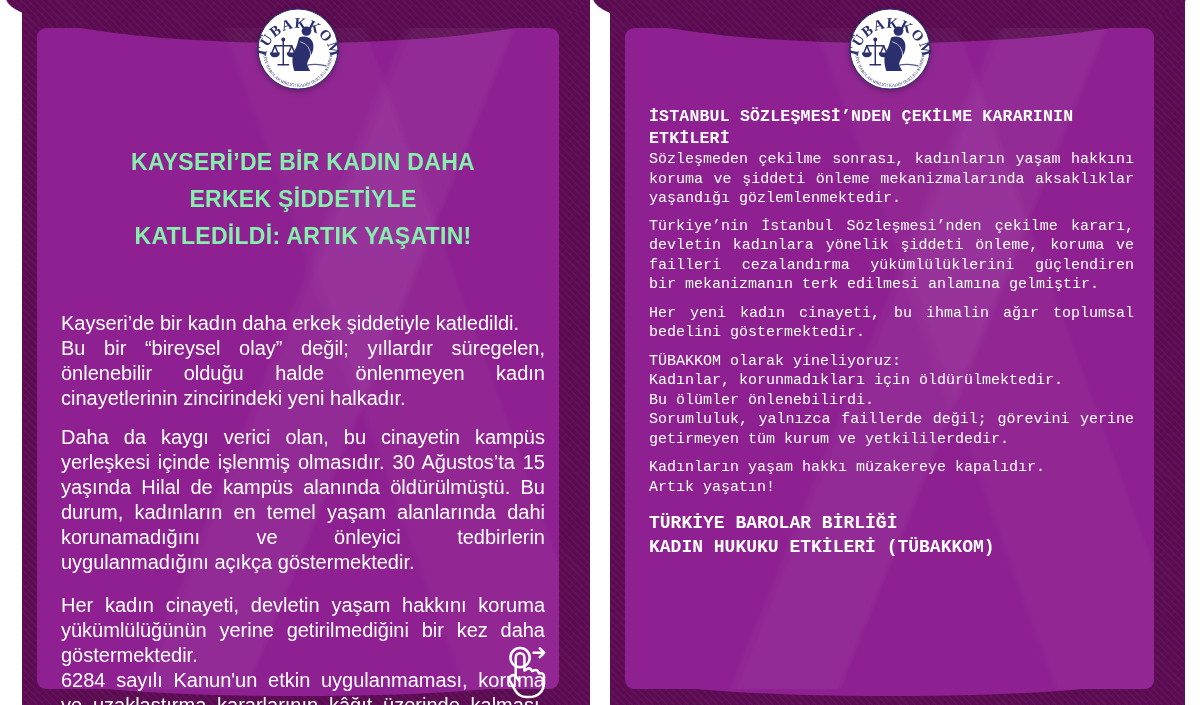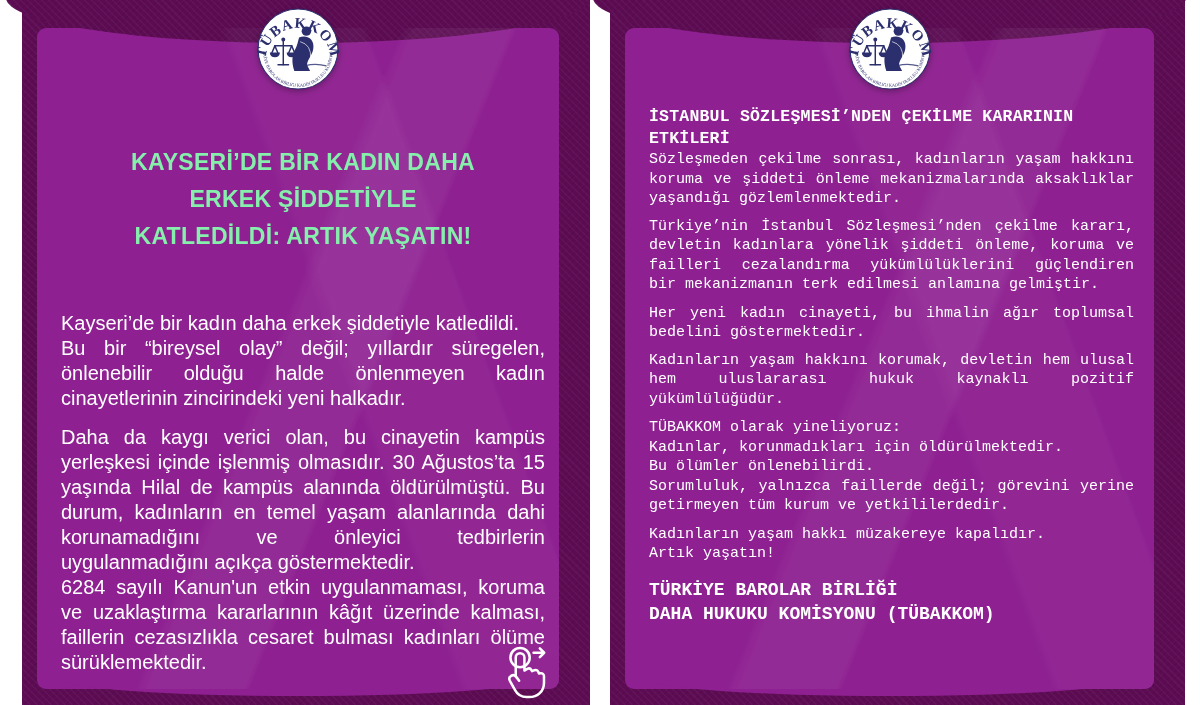--- a/index.html
+++ b/index.html
@@ -74,20 +74,21 @@
     <div class="card">
       <div class="dip"></div>
       <div class="bulge"></div>
       <div class="card-inner">
         <h1 class="title">KAYSERİ’DE BİR KADIN DAHA
 ERKEK ŞİDDETİYLE
 KATLEDİLDİ: ARTIK YAŞATIN!</h1>
         <p class="body mt-p1">Kayseri’de bir kadın daha erkek şiddetiyle katledildi.</p>
         <p class="body">Bu bir “bireysel olay” değil; yıllardır süregelen, önlenebilir olduğu halde önlenmeyen kadın cinayetlerinin zincirindeki yeni halkadır.</p>
         <p class="body mt-14">Daha da kaygı verici olan, bu cinayetin kampüs yerleşkesi içinde işlenmiş olmasıdır. 30 Ağustos’ta 15 yaşında Hilal de kampüs alanında öldürülmüştü. Bu durum, kadınların en temel yaşam alanlarında dahi korunamadığını ve önleyici tedbirlerin uygulanmadığını açıkça göstermektedir.</p>
+        <p class="body mt-18">Her kadın cinayeti, devletin yaşam hakkını koruma yükümlülüğünün yerine getirilmediğini bir kez daha göstermektedir.</p>
         <p class="body">6284 sayılı Kanun'un etkin uygulanmaması, koruma ve uzaklaştırma kararlarının kâğıt üzerinde kalması, faillerin cezasızlıkla cesaret bulması kadınları ölüme sürüklemektedir.</p>
       </div>
 
       <div class="swipe">
         <svg viewBox="0 0 56 60" width="54" height="58">
           <g stroke="#ffffff" stroke-width="2.6" fill="none" stroke-linecap="round" stroke-linejoin="round">
             <path d="M40 9 h11 m0 0 l-4.5 -4.5 m4.5 4.5 l-4.5 4.5"></path>
             <circle cx="26" cy="14" r="10"></circle>
             <path d="M21.5 33 V14 a4.5 4.5 0 0 1 9 0 v13.5 l3 -1.8 a3.2 3.2 0 0 1 4.3 1.2 l.6 1.2 2.6 -1 a3.2 3.2 0 0 1 4 1.8 l.5 1.6 1.8 -.3 a3 3 0 0 1 3.5 3 v6.8 c0 9 -6.5 15 -15.5 15 h-2.5 c-6 0 -9.5 -2.6 -12 -7.2 l-5.5 -10 a3.8 3.8 0 0 1 6.4 -4 l3.3 4.2 z"></path>
           </g>
@@ -132,29 +133,28 @@
 
   <section class="panel" id="panel-right">
     <div class="card">
       <div class="dip"></div>
       <div class="bulge"></div>
       <div class="card-inner">
         <h2 class="h mt-h1">İSTANBUL SÖZLEŞMESİ’NDEN ÇEKİLME KARARININ ETKİLERİ</h2>
         <p class="body2">Sözleşmeden çekilme sonrası, kadınların yaşam hakkını koruma ve şiddeti önleme mekanizmalarında aksaklıklar yaşandığı gözlemlenmektedir.</p>
         <p class="body2 mt-8">Türkiye’nin İstanbul Sözleşmesi’nden çekilme kararı, devletin kadınlara yönelik şiddeti önleme, koruma ve failleri cezalandırma yükümlülüklerini güçlendiren bir mekanizmanın terk edilmesi anlamına gelmiştir.</p>
         <p class="body2 mt-9">Her yeni kadın cinayeti, bu ihmalin ağır toplumsal bedelini göstermektedir.</p>
-        <p class="body2 mt-8">Kadınların yaşam hakkını korumak, devletin hem ulusal hem uluslararası hukuk kaynaklı pozitif yükümlülüğüdür.</p>
         <p class="body2 pre mt-9">TÜBAKKOM olarak yineliyoruz:
 Kadınlar, korunmadıkları için öldürülmektedir.
 Bu ölümler önlenebilirdi.</p>
         <p class="body2">Sorumluluk, yalnızca faillerde değil; görevini yerine getirmeyen tüm kurum ve yetkililerdedir.</p>
         <p class="body2 pre mt-9">Kadınların yaşam hakkı müzakereye kapalıdır.
 Artık yaşatın!</p>
         <p class="footer">TÜRKİYE BAROLAR BİRLİĞİ
-DAHA HUKUKU KOMİSYONU (TÜBAKKOM)</p>
+KADIN HUKUKU ETKİLERİ (TÜBAKKOM)</p>
       </div>
 
       <div class="logo">
         <svg viewBox="0 0 78 78" width="82" height="82">
           <circle cx="39" cy="39" r="38" fill="#ffffff" stroke="#2b2f6e" stroke-width="1"></circle>
           <defs>
             <path id="arc-top-2" d="M 8 50 A 31 31 0 0 1 70 50"></path>
             <path id="arc-bot-2" d="M 6 42 A 33 33 0 0 0 72 42"></path>
           </defs>
           <text font-family="Liberation Serif, serif" font-weight="bold" font-size="14" fill="#2b2f6e" letter-spacing="1">

